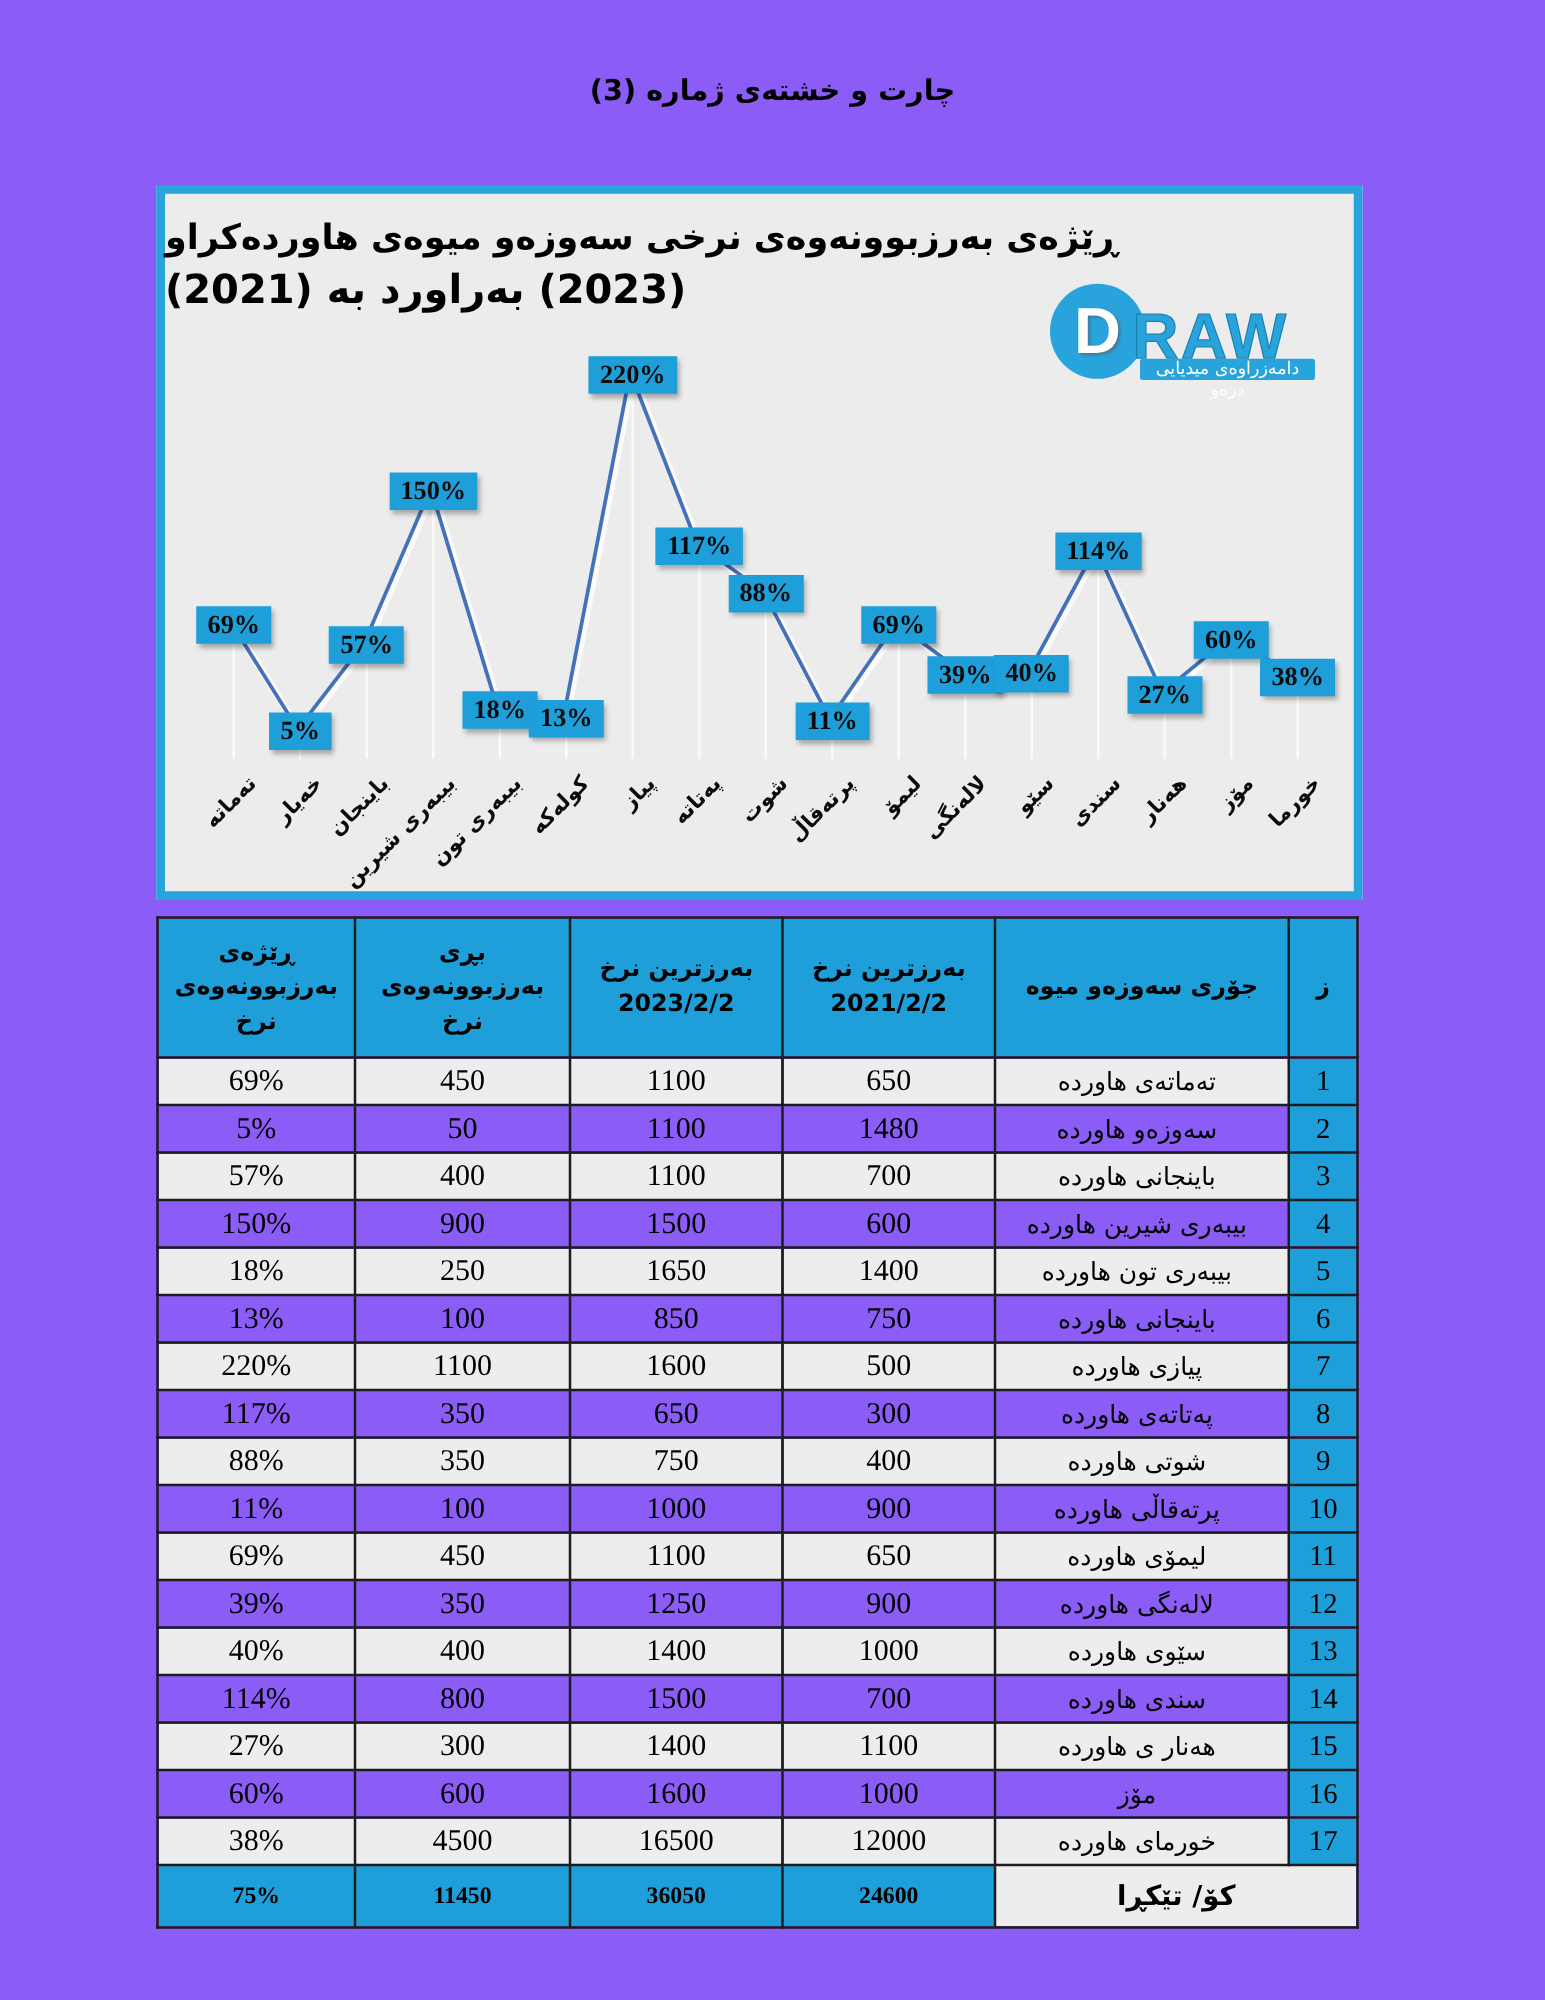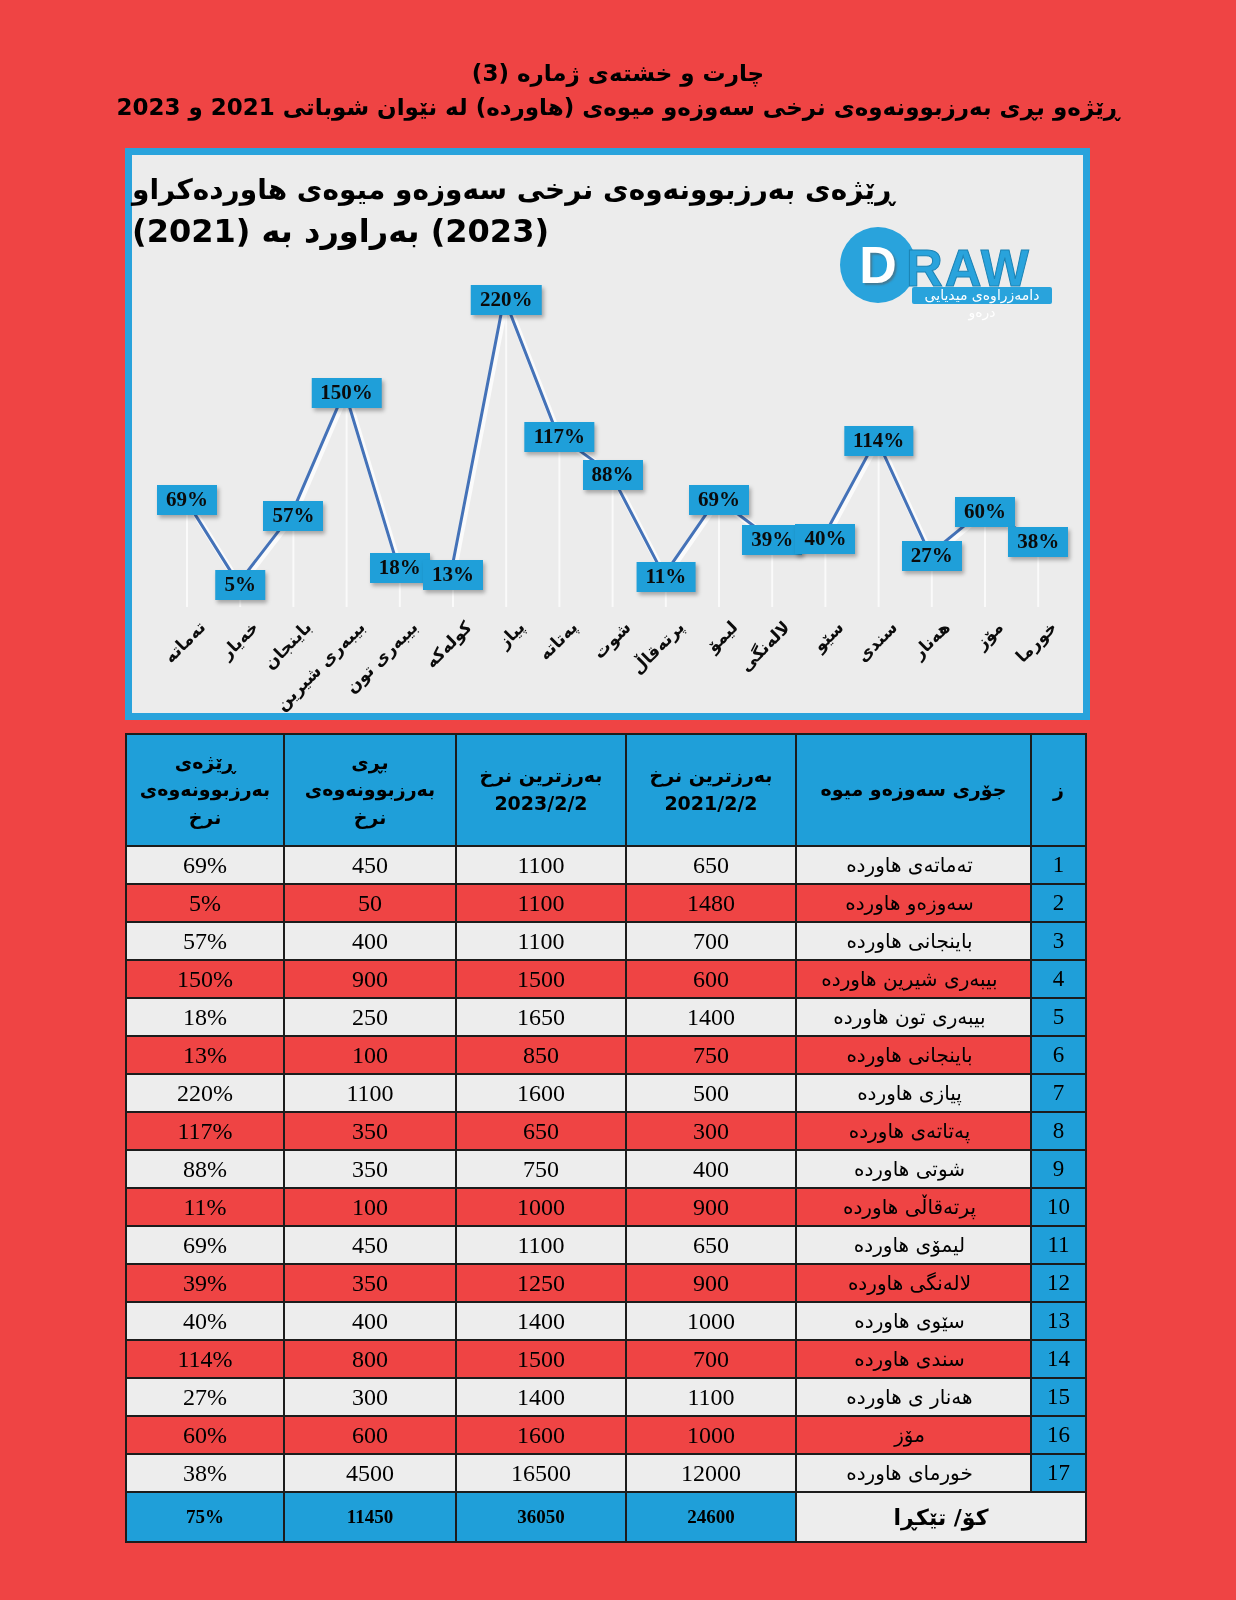--- a/index.html
+++ b/index.html
@@ -1,18 +1,18 @@
 <!DOCTYPE html>
 <html><head>
 <meta charset="utf-8">
 <style>
   * { margin:0; padding:0; box-sizing:border-box; }
   body { background:#888; }
   .page {
-    position:relative; width:1236px; height:1600px; background:#ef4444;
+    position:relative; width:1236px; height:1600px; background:#8b5cf6;
     margin:0 auto; overflow:hidden;
     font-family:"DejaVu Sans", sans-serif; color:#000;
   }
   
   .page-title { position:absolute; top:60px; left:0; right:0; text-align:center; direction:rtl; }
   .page-title .t1 { font-size:23px; font-weight:bold; }
   .page-title .t2 { font-size:23px; font-weight:bold; margin-top:8px; }
 
   
   .chart-box {
@@ -72,21 +72,20 @@
   tfoot td.total-label { background:#EDEDED; font-family:"DejaVu Sans",sans-serif; font-size:22px; font-weight:bold; }
   .ltr { direction:ltr; unicode-bidi:embed; }
 </style>
 </head>
 <body>
 
 <div class="page">
 
   <div class="page-title">
     <div class="t1">چارت و خشتەی ژمارە (3)</div>
-    <div class="t2">ڕێژەو بڕی بەرزبوونەوەی نرخی سەوزەو میوەی (هاوردە) لە نێوان شوباتی 2021 و 2023</div>
   </div>
 
   <div class="chart-box">
     <div class="plot" id="plot">
         <svg width="951" height="558">
           <line x1="55" y1="345.368" x2="55" y2="452" stroke="rgba(255,255,255,.75)" stroke-width="2"></line>
           <line x1="108.2" y1="430.36" x2="108.2" y2="452" stroke="rgba(255,255,255,.75)" stroke-width="2"></line>
           <line x1="161.4" y1="361.304" x2="161.4" y2="452" stroke="rgba(255,255,255,.75)" stroke-width="2"></line>
           <line x1="214.60000000000002" y1="237.79999999999998" x2="214.60000000000002" y2="452" stroke="rgba(255,255,255,.75)" stroke-width="2"></line>
           <line x1="267.8" y1="413.096" x2="267.8" y2="452" stroke="rgba(255,255,255,.75)" stroke-width="2"></line>

